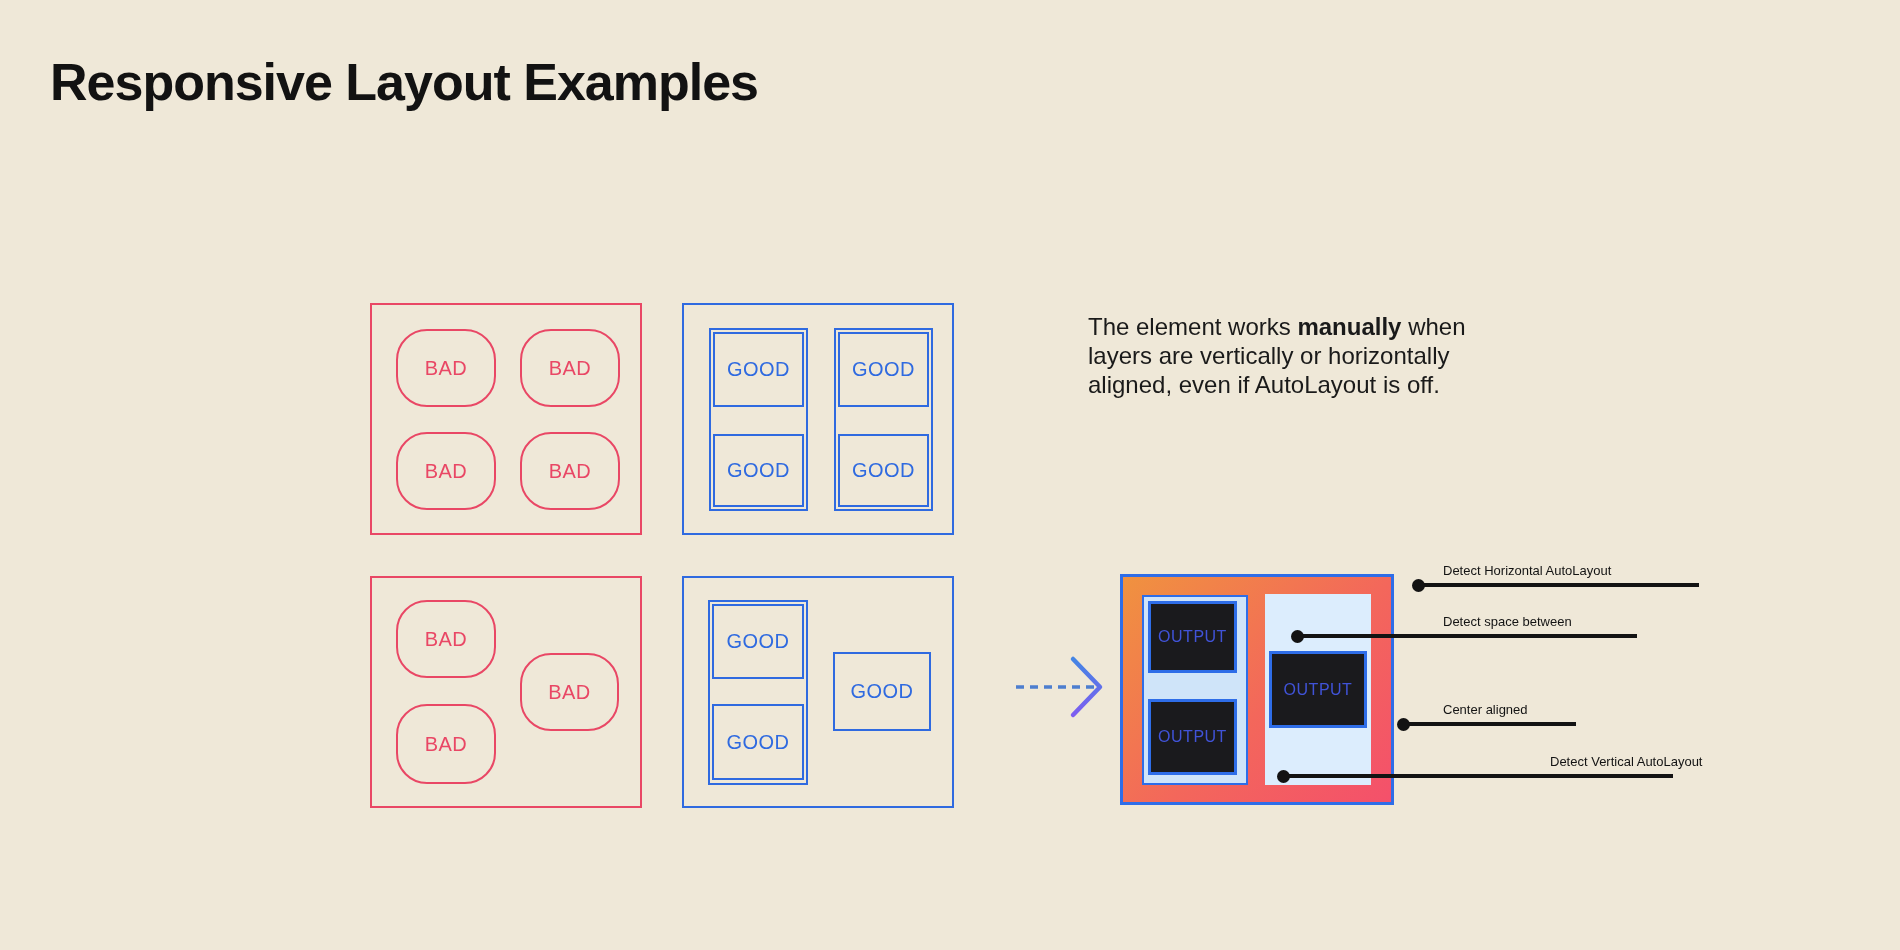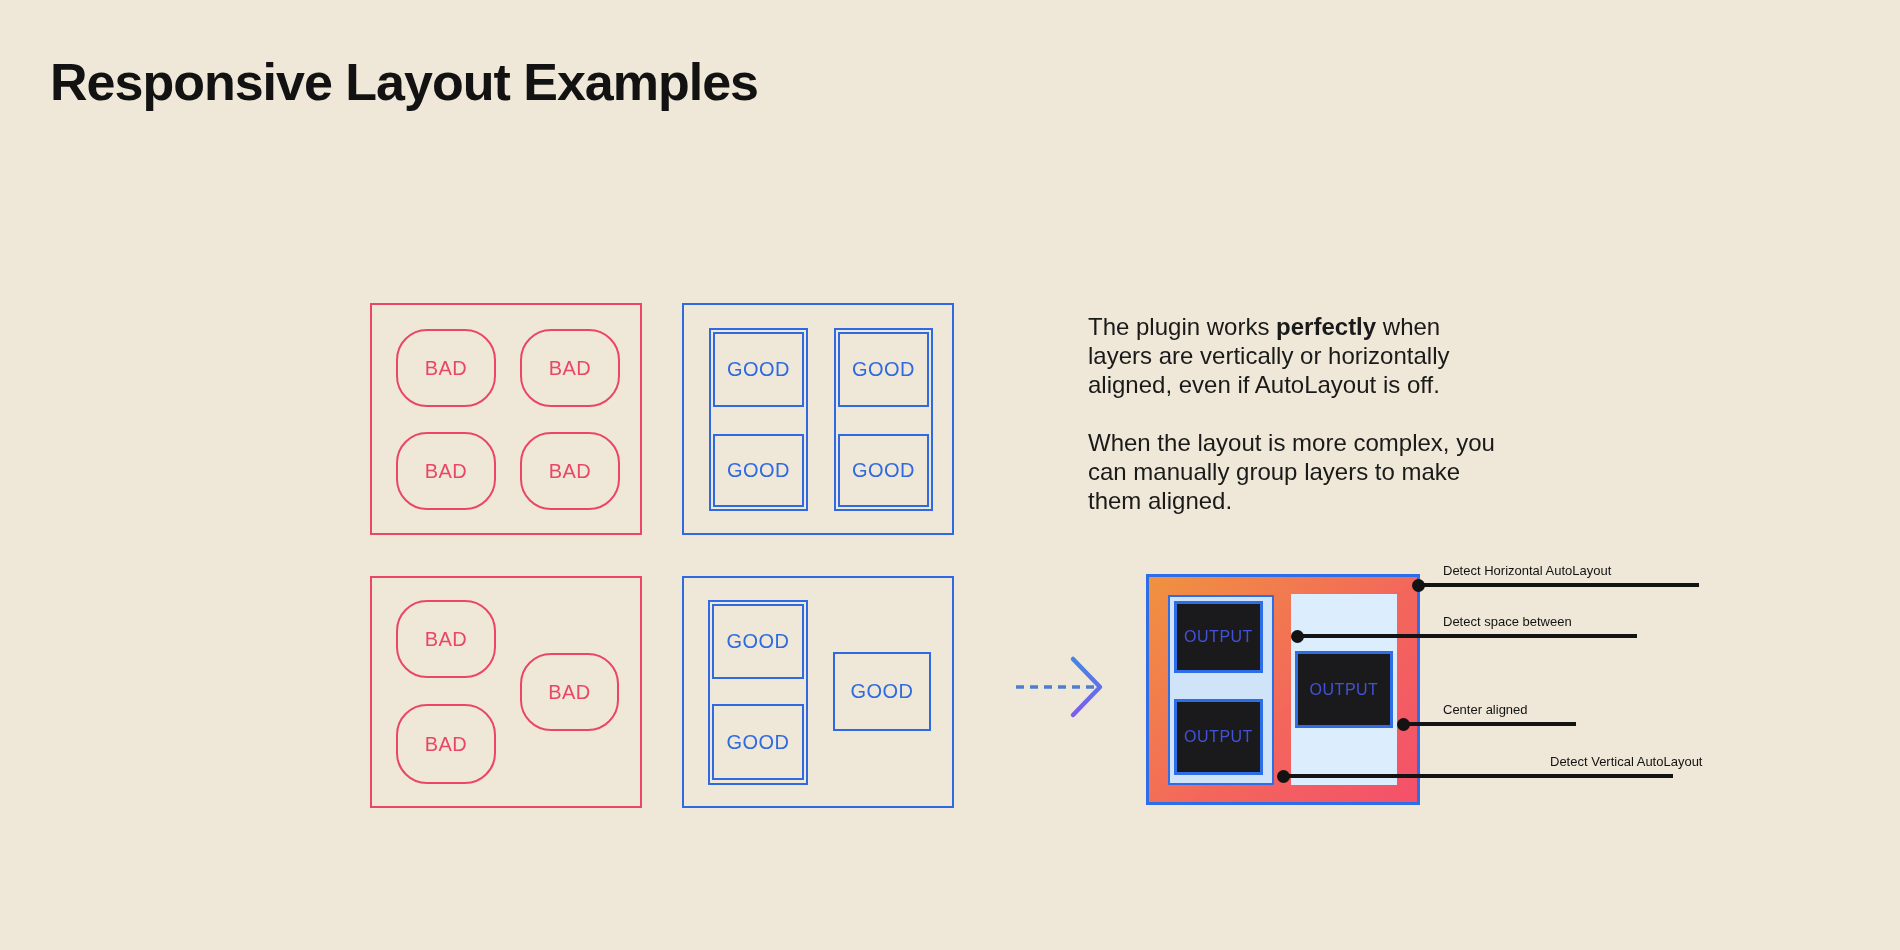--- a/index.html
+++ b/index.html
@@ -81,21 +81,21 @@
   }
   .desc p{white-space:pre-line;}
   .desc p + p{margin-top:29px;}
   .desc b{font-weight:700;}
 
   
   .arrow{position:absolute;left:1008px;top:652px;}
 
   
   .output-frame{
-    position:absolute;left:1146px;top:574px;width:274px;height:231px;
+    position:absolute;left:1120px;top:574px;width:274px;height:231px;
     border:3px solid var(--blue-bright);
     background:linear-gradient(135deg,#f0923f 0%,#f3675b 55%,#f4506b 100%);
   }
   .out-group{
     position:absolute;left:19px;top:18px;width:106px;height:190px;
     border:2px solid var(--blue-bright);background:var(--lightblue-a);
   }
   .out-col{
     position:absolute;left:142px;top:17px;width:106px;height:191px;
     background:var(--lightblue-b);
@@ -166,26 +166,23 @@
 
   <div class="ex blue" id="ex-good-free">
     <div class="group g1">
       <div class="cell blue t">GOOD</div>
       <div class="cell blue b">GOOD</div>
     </div>
     <div class="cell blue c3">GOOD</div>
   </div>
 
   <div class="desc">
-    <p><span>The plugin works </span><b>perfectly</b><span> when
+    <p><span>The element works </span><b>manually</b><span> when
 layers are vertically or horizontally
 aligned, even if AutoLayout is off.</span></p>
-    <p>When the layout is more complex, you
-can manually group layers to make
-them aligned.</p>
   </div>
 
   <svg class="arrow" width="100" height="70" viewBox="0 0 100 70">
     <defs>
       <linearGradient id="chev" x1="0" y1="0" x2="0" y2="1">
         <stop offset="0" stop-color="#4485e4"></stop>
         <stop offset="1" stop-color="#7d5df0"></stop>
       </linearGradient>
     </defs>
     <line x1="8" y1="35" x2="86" y2="35" stroke="#4d7ecf" stroke-width="3.5" stroke-dasharray="8 6"></line>

